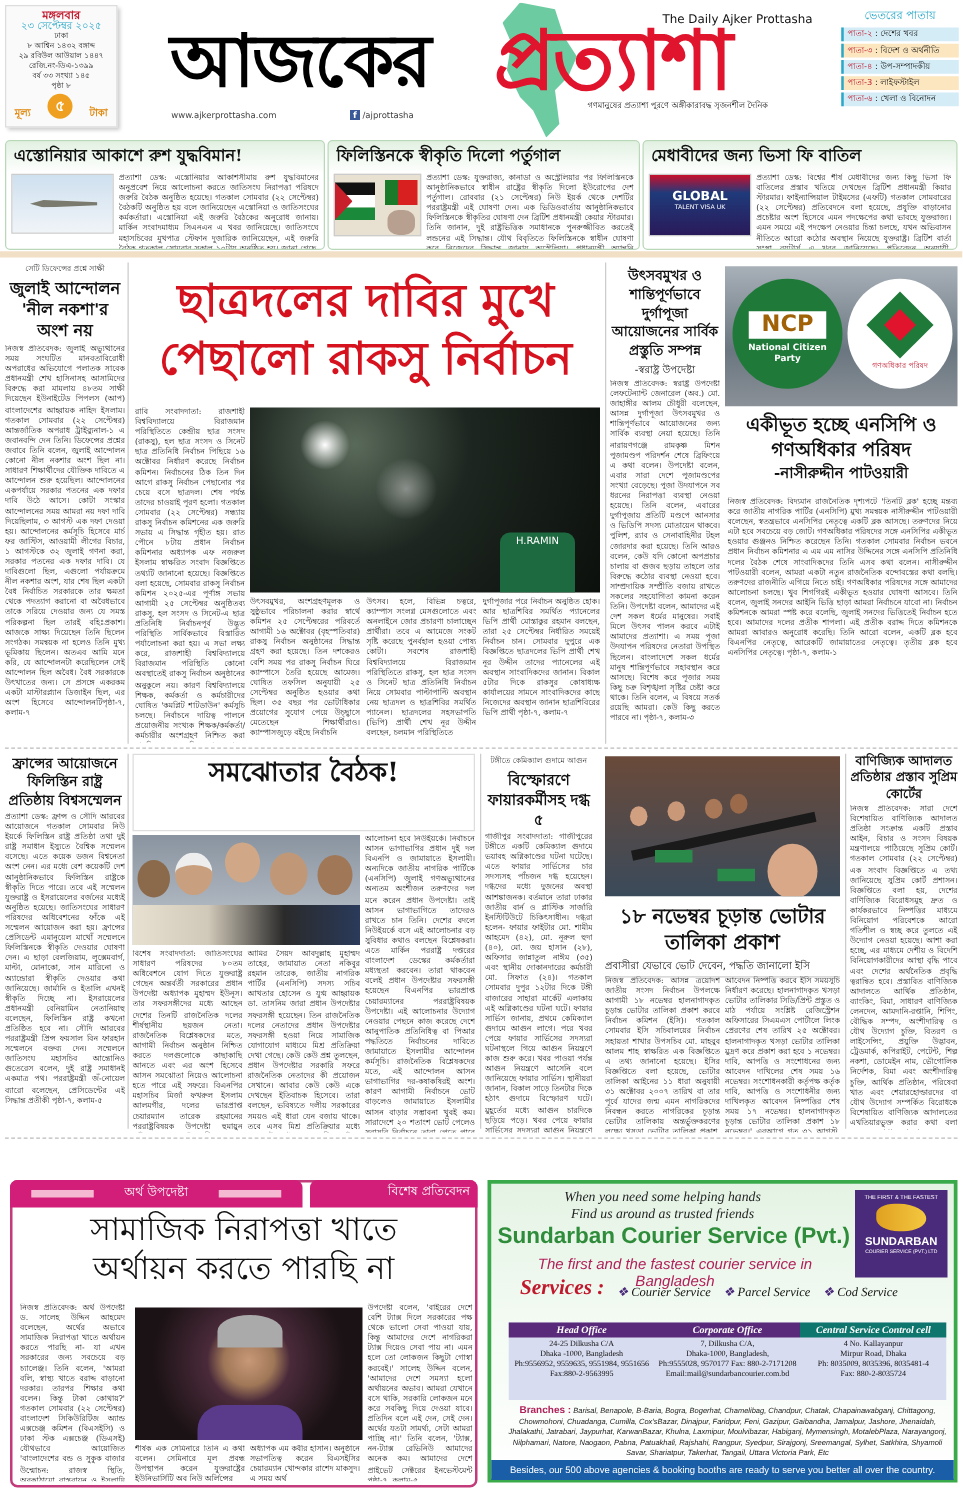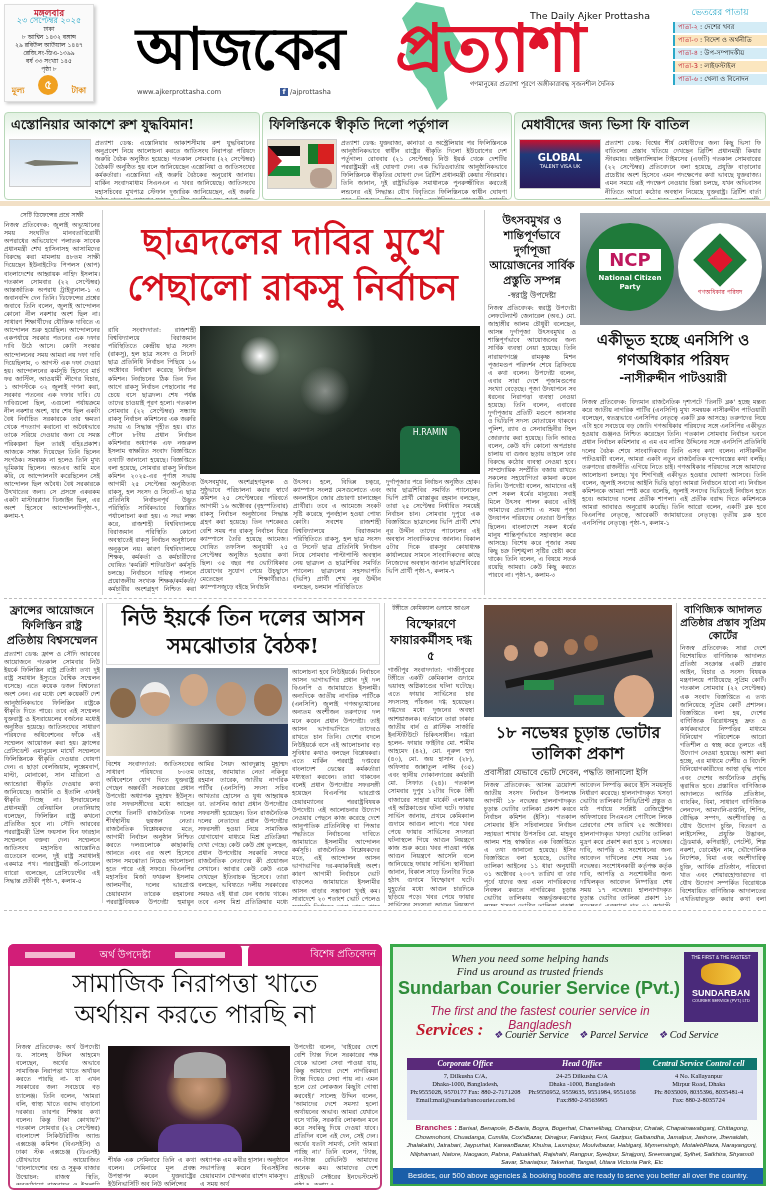--- a/index.html
+++ b/index.html
@@ -105,20 +105,21 @@
     <div style="font-size:10px;font-weight:bold">GLOBAL</div>
     <div style="font-size:5px">TALENT VISA UK</div>
   </div>
   <div class="body-txt" style="height:60px">প্রত্যাশা ডেস্ক: বিশ্বের শীর্ষ মেধাবীদের জন্য কিছু ভিসা ফি বাতিলের প্রস্তাব খতিয়ে দেখছেন ব্রিটিশ প্রধানমন্ত্রী কিয়ার স্টারমার। ফাইন্যান্সিয়াল টাইমসের (এফটি) গতকাল সোমবারের (২২ সেপ্টেম্বর) প্রতিবেদনে বলা হয়েছে, প্রযুক্তি বাড়ানোর প্রচেষ্টার অংশ হিসেবে এমন পদক্ষেপের কথা ভাবছে যুক্তরাজ্য। এমন সময়ে এই পদক্ষেপ নেওয়ার চিন্তা চলছে, যখন অভিবাসন নীতিতে আরো কঠোর অবস্থান নিয়েছে যুক্তরাষ্ট্র। ব্রিটিশ বার্তা সংস্থা রয়টার্স এ খবর জানিয়েছে। প্রতিবেদন অনুযায়ী, স্টারমারের 'গ্লোবাল ট্যালেন্ট টাস্ক ফোর্স' এমন বিকল্প নিয়ে আলোচনা করছে, যার মধ্যে থাকতে পারে বিশ্বের পৃষ্ঠা-৭, কলাম-৭</div>
 </div>
 
 <div class="abs band"></div>
 
 <div class="abs" style="left:4px;top:210px;width:96px">
   <div class="side-kicker">সেটি ডিফেন্সের প্রশ্নে সাক্ষী</div>
+  <div class="side-head" style="font-size:13px;line-height:17px;margin:2px 0">জুলাই আন্দোলন 'নীল নকশা'র অংশ নয়</div>
   <div class="body-txt" style="height:318px">নিজস্ব প্রতিবেদক: জুলাই অভ্যুত্থানের সময় সংঘটিত মানবতাবিরোধী অপরাধের অভিযোগে পলাতক সাবেক প্রধানমন্ত্রী শেখ হাসিনাসহ আসামিদের বিরুদ্ধে করা মামলায় ৪৮তম সাক্ষী দিয়েছেন ইউনাইটেড পিপলস (আপ) বাংলাদেশের আহ্বায়ক নাহিদ ইসলাম। গতকাল সোমবার (২২ সেপ্টেম্বর) আন্তর্জাতিক অপরাধ ট্রাইব্যুনাল-১ এ জবানবন্দি দেন তিনি। ডিফেন্সের প্রশ্নের জবাবে তিনি বলেন, জুলাই আন্দোলন কোনো নীল নকশার অংশ ছিল না। সাধারণ শিক্ষার্থীদের যৌক্তিক দাবিতে এ আন্দোলন শুরু হয়েছিল। আন্দোলনের একপর্যায়ে সরকার পতনের এক দফার দাবি উঠে আসে। কোটা সংস্কার আন্দোলনের সময় আমরা নয় দফা দাবি দিয়েছিলাম, ৩ আগস্ট এক দফা দেওয়া হয়। আন্দোলনের কর্মসূচি হিসেবে মার্চ ফর জাস্টিস, আওয়ামী লীগের বিচার, ১ আগস্টকে ৩২ জুলাই গণনা করা, সরকার পতনের এক দফার দাবি। যে দাবিগুলো ছিল, এগুলো পর্যায়ক্রমে নীল নকশার অংশ, যার শেষ ছিল একটা বৈধ নির্বাচিত সরকারকে তার ক্ষমতা থেকে পদত্যাগ করানো বা অবৈধভাবে তাকে সরিয়ে দেওয়ার জন্য যে সমস্ত পরিকল্পনা ছিল তারই বহিঃপ্রকাশ। আজকে সাক্ষ্য দিয়েছেন তিনি ছিলেন সংগঠক। সমন্বয়ক না হলেও তিনি মুখ্য ভূমিকায় ছিলেন। অতএব আমি মনে করি, যে আন্দোলনটা করেছিলেন সেই আন্দোলন ছিল অবৈধ। বৈধ সরকারকে উৎখাতের জন্য। সে প্রসঙ্গে একরকম একটা মাস্টারপ্ল্যান ডিজাইন ছিল, এর অংশ হিসেবে আন্দোলনটিপৃষ্ঠা-৭, কলাম-৭</div>
 </div>
 <div class="abs vrule" style="left:102px;top:210px;height:385px"></div>
 
 <div class="abs lead-head">
   <div>ছাত্রদলের দাবির মুখে</div>
   <div>পেছালো রাকসু নির্বাচন</div>
 </div>
 <div class="abs body-txt" style="left:108px;top:326px;width:88px;height:268px">রাবি সংবাদদাতা: রাজশাহী বিশ্ববিদ্যালয়ে বিরাজমান পরিস্থিতিতে কেন্দ্রীয় ছাত্র সংসদ (রাকসু), হল ছাত্র সংসদ ও সিনেট ছাত্র প্রতিনিধি নির্বাচন পিছিয়ে ১৬ অক্টোবর নির্ধারণ করেছে নির্বাচন কমিশন। নির্বাচনের ঠিক তিন দিন আগে রাকসু নির্বাচন পেছানোর পর চেয়ে বসে ছাত্রদল। শেষ পর্যন্ত তাদের চাওয়াই পূরণ হলো। গতকাল সোমবার (২২ সেপ্টেম্বর) সন্ধ্যায় রাকসু নির্বাচন কমিশনের এক জরুরি সভায় এ সিদ্ধান্ত গৃহীত হয়। রাত পৌনে ৮টায় প্রধান নির্বাচন কমিশনার অধ্যাপক এফ নজরুল ইসলাম স্বাক্ষরিত সংবাদ বিজ্ঞপ্তিতে তথ্যটি জানানো হয়েছে। বিজ্ঞপ্তিতে বলা হয়েছে, সোমবার রাকসু নির্বাচন কমিশন ২০২৫-এর পূর্ণাঙ্গ সভায় আগামী ২৫ সেপ্টেম্বর অনুষ্ঠিতব্য রাকসু, হল সংসদ ও সিনেট-এ ছাত্র প্রতিনিধি নির্বাচনপূর্ব উদ্ভূত পরিস্থিতি সার্বিকভাবে বিস্তারিত পর্যালোচনা করা হয়। এ সভা লক্ষ্য করে, রাজশাহী বিশ্ববিদ্যালয়ে বিরাজমান পরিস্থিতি কোনো অবস্থাতেই রাকসু নির্বাচন অনুষ্ঠানের অনুকূলে নয়। কারণ বিশ্ববিদ্যালয়ে শিক্ষক, কর্মকর্তা ও কর্মচারীদের ঘোষিত 'কমপ্লিট শাটডাউন' কর্মসূচি চলছে। নির্বাচনে দায়িত্ব পালনে প্রয়োজনীয় সংখ্যক শিক্ষক/কর্মকর্তা/কর্মচারীর অংশগ্রহণ নিশ্চিত করা যায়নি। এসব বিবেচনায় রাকসু নির্বাচন</div>
 <div class="abs photo-crowd" style="left:200px;top:326px;width:280px;height:148px;overflow:hidden">
@@ -132,21 +133,21 @@
 
 <div class="abs vrule" style="left:484px;top:210px;height:385px"></div>
 <div class="abs" style="left:488px;top:213px;width:88px">
   <div class="side-head" style="font-size:11px;line-height:15px">উৎসবমুখর ও শান্তিপূর্ণভাবে দুর্গাপূজা আয়োজনের সার্বিক প্রস্তুতি সম্পন্ন</div>
   <div style="text-align:center;font-size:8px;margin:1px 0 2px">-স্বরাষ্ট্র উপদেষ্টা</div>
   <div class="body-txt" style="height:300px">নিজস্ব প্রতিবেদক: স্বরাষ্ট্র উপদেষ্টা লেফটেন্যান্ট জেনারেল (অব.) মো. জাহাঙ্গীর আলম চৌধুরী বলেছেন, আসন্ন দুর্গাপূজা উৎসবমুখর ও শান্তিপূর্ণভাবে আয়োজনের জন্য সার্বিক ব্যবস্থা নেয়া হয়েছে। তিনি নারায়ণগঞ্জে রামকৃষ্ণ মিশন পূজামণ্ডপ পরিদর্শন শেষে ব্রিফিংয়ে এ কথা বলেন। উপদেষ্টা বলেন, এবার সারা দেশে পূজামণ্ডপের সংখ্যা বেড়েছে। পূজা উদযাপনে সব ধরনের নিরাপত্তা ব্যবস্থা নেওয়া হয়েছে। তিনি বলেন, এবারের দুর্গাপূজায় প্রতিটি মণ্ডপে আনসার ও ভিডিপি সদস্য মোতায়েন থাকবে। পুলিশ, র‍্যাব ও সেনাবাহিনীর টহল জোরদার করা হয়েছে। তিনি আরও বলেন, কেউ যদি কোনো অপপ্রচার চালায় বা গুজব ছড়ায় তাহলে তার বিরুদ্ধে কঠোর ব্যবস্থা নেওয়া হবে। সাম্প্রদায়িক সম্প্রীতি বজায় রাখতে সকলের সহযোগিতা কামনা করেন তিনি। উপদেষ্টা বলেন, আমাদের এই দেশ সকল ধর্মের মানুষের। সবাই মিলে উৎসব পালন করবে এটাই আমাদের প্রত্যাশা। এ সময় পূজা উদযাপন পরিষদের নেতারা উপস্থিত ছিলেন। বাংলাদেশে সকল ধর্মের মানুষ শান্তিপূর্ণভাবে সহাবস্থান করে আসছে। বিশেষ করে পূজার সময় কিছু চক্র বিশৃঙ্খলা সৃষ্টির চেষ্টা করে থাকে। তিনি বলেন, এ বিষয়ে সতর্ক রয়েছি আমরা। কেউ কিছু করতে পারবে না। পৃষ্ঠা-৭, কলাম-৩</div>
 </div>
 
 <div class="abs ncp-img" style="left:580px;top:213px;width:186px;height:112px;overflow:hidden">
   <div class="circle" style="left:6px;top:10px;width:88px;height:88px;background:#1f7a3a;text-align:center;color:#fff">
-    <div style="margin:26px auto 0;width:62px;height:22px;background:#fff;color:#be185d;font-weight:bold;font-size:18px;line-height:22px">NCP</div>
+    <div style="margin:26px auto 0;width:62px;height:22px;background:#fff;color:#a16207;font-weight:bold;font-size:18px;line-height:22px">NCP</div>
     <div style="font-size:7px;font-weight:bold;margin-top:3px;padding:0 8px;line-height:9px">National Citizen Party</div>
   </div>
   <div class="circle" style="left:98px;top:10px;width:84px;height:88px;background:#fff;text-align:center">
     <div style="margin:18px auto 0;width:38px;height:38px;background:#1f7a3a;transform:rotate(45deg);position:relative">
         <div style="position:absolute;left:10px;top:10px;width:18px;height:18px;background:#e0142c"></div>
       </div>
     <div style="font-size:6px;color:#c0182c;margin-top:8px">গণঅধিকার পরিষদ</div>
   </div>
 </div>
 <div class="abs" style="left:580px;top:330px;width:186px;text-align:center;font-family:'DejaVu Serif',serif;font-weight:bold;font-size:15px;line-height:20px">
@@ -158,21 +159,20 @@
 
 <div class="abs hrule" style="left:4px;top:598px;width:762px"></div>
 
 <div class="abs" style="left:4px;top:603px;width:96px">
   <div class="side-head" style="font-size:11px;line-height:15px">ফ্রান্সের আয়োজনে ফিলিস্তিন রাষ্ট্র প্রতিষ্ঠায় বিশ্বসম্মেলন</div>
   <div class="body-txt" style="height:278px;margin-top:2px">প্রত্যাশা ডেস্ক: ফ্রান্স ও সৌদি আরবের আয়োজনে গতকাল সোমবার নিউ ইয়র্কে ফিলিস্তিন রাষ্ট্র প্রতিষ্ঠা তথা দুই রাষ্ট্র সমাধান ইস্যুতে বৈশ্বিক সম্মেলন বসেছে। এতে কয়েক ডজন বিশ্বনেতা অংশ নেন। এর মধ্যে বেশ কয়েকটি দেশ আনুষ্ঠানিকভাবে ফিলিস্তিন রাষ্ট্রকে স্বীকৃতি দিতে পারে। তবে এই সম্মেলন যুক্তরাষ্ট্র ও ইসরায়েলের বর্জনের মধ্যেই অনুষ্ঠিত হয়েছে। জাতিসংঘের সাধারণ পরিষদের অধিবেশনের ফাঁকে এই সম্মেলন আয়োজন করা হয়। ফ্রান্সের প্রেসিডেন্ট এমানুয়েল মাখোঁ সম্মেলনে ফিলিস্তিনকে স্বীকৃতি দেওয়ার ঘোষণা দেন। এ ছাড়া বেলজিয়াম, লুক্সেমবার্গ, মাল্টা, মোনাকো, সান মারিনো ও অ্যান্ডোরা স্বীকৃতি দেওয়ার কথা জানিয়েছে। জার্মানি ও ইতালি এখনই স্বীকৃতি দিচ্ছে না। ইসরায়েলের প্রধানমন্ত্রী বেনিয়ামিন নেতানিয়াহু বলেছেন, ফিলিস্তিন রাষ্ট্র কখনো প্রতিষ্ঠিত হবে না। সৌদি আরবের পররাষ্ট্রমন্ত্রী প্রিন্স ফয়সাল বিন ফারহান সম্মেলনে বক্তব্য দেন। সম্মেলনে জাতিসংঘ মহাসচিব আন্তোনিও গুতেরেস বলেন, দুই রাষ্ট্র সমাধানই একমাত্র পথ। পররাষ্ট্রমন্ত্রী জঁ-নোয়েল ব্যারো বলেছেন, প্রেসিডেন্টের এই সিদ্ধান্ত প্রতীকী পৃষ্ঠা-৭, কলাম-৫</div>
 </div>
 <div class="abs vrule" style="left:102px;top:603px;height:300px"></div>
 
 <div class="abs" style="left:106px;top:603px;width:274px;height:62px;border:1px solid #ddd;text-align:center;font-family:'DejaVu Serif',serif;font-weight:bold;font-size:21px;line-height:28px">
-  <div>নিউ ইয়র্কে তিন দলের আসন</div>
   <div>সমঝোতার বৈঠক!</div>
 </div>
 <div class="abs" style="left:106px;top:668px;width:182px;height:88px;background:linear-gradient(#8a94a0,#c0c8d0);overflow:hidden">
   <div class="circle" style="left:4px;top:20px;width:26px;height:30px;background:#8a6a4a"></div>
   <div class="circle" style="left:34px;top:14px;width:30px;height:34px;background:#c8a080;border-top:10px solid #eee"></div>
   <div class="circle" style="left:74px;top:6px;width:28px;height:32px;background:#d0a888"></div>
   <div class="circle" style="left:110px;top:14px;width:30px;height:34px;background:#c09878"></div>
   <div class="circle" style="left:148px;top:16px;width:28px;height:32px;background:#a07858"></div>
   <div style="position:absolute;left:0;top:56px;width:182px;height:32px;background:linear-gradient(90deg,#e8e0d0,#d0c8b8,#2a2a2a,#2a3a5a)"></div>
 </div>
@@ -249,32 +249,32 @@
   <div style="font-size:4px">COURIER SERVICE (PVT.) LTD</div>
 </div>
 <div class="abs" style="left:416px;top:1020px;width:360px;font-family:'Liberation Serif',serif;font-style:italic;font-size:10px;white-space:nowrap;display:flex;align-items:flex-end;gap:10px">
   <span style="color:#c0182c;font-size:17px;font-weight:bold">Services :</span>
   <span><span style="color:#4a2a7a">❖</span> <span>Courier Service</span></span>
   <span><span style="color:#4a2a7a">❖</span> <span>Parcel Service</span></span>
   <span><span style="color:#4a2a7a">❖</span> <span>Cod Service</span></span>
 </div>
 <div class="abs" style="left:407px;top:1058px;width:350px;height:62px;background:#d8dcf0;display:flex;font-family:'Liberation Serif',serif;font-size:6.4px;line-height:8px;text-align:center">
   <div style="flex:1">
+    <div style="background:#5a2a7a;color:#fff;font-style:italic;font-weight:bold;font-size:8px;line-height:12px">Head Office</div>
+    <div style="padding-top:2px">24-25 Dilkusha C/A</div>
+    <div>Dhaka -1000, Bangladesh</div>
+    <div>Ph:9556952, 9559635, 9551984, 9551656</div>
+    <div>Fax:880-2-9563995</div>
+  </div>
+  <div style="flex:1">
     <div style="background:#5a2a7a;color:#fff;font-style:italic;font-weight:bold;font-size:8px;line-height:12px">Corporate Office</div>
     <div style="padding-top:2px">7, Dilkusha C/A,</div>
     <div>Dhaka-1000, Bangladesh,</div>
     <div>Ph:9555028, 9570177 Fax: 880-2-7171208</div>
     <div>Email:mail@sundarbancourier.com.bd</div>
-  </div>
-  <div style="flex:1">
-    <div style="background:#5a2a7a;color:#fff;font-style:italic;font-weight:bold;font-size:8px;line-height:12px">Head Office</div>
-    <div style="padding-top:2px">24-25 Dilkusha C/A</div>
-    <div>Dhaka -1000, Bangladesh</div>
-    <div>Ph:9556952, 9559635, 9551984, 9551656</div>
-    <div>Fax:880-2-9563995</div>
   </div>
   <div style="flex:1">
     <div style="background:#0f766e;color:#fff;font-style:italic;font-weight:bold;font-size:8px;line-height:12px">Central Service Control cell</div>
     <div style="padding-top:2px">4 No. Kallayanpur</div>
     <div>Mirpur Road, Dhaka</div>
     <div>Ph: 8035009, 8035396, 8035481-4</div>
     <div>Fax: 880-2-8035724</div>
   </div>
 </div>
 <div class="abs" style="left:406px;top:1124px;width:352px;font-family:'Liberation Sans',sans-serif;font-style:italic;font-size:6px;line-height:8.5px;color:#222;text-align:center">

